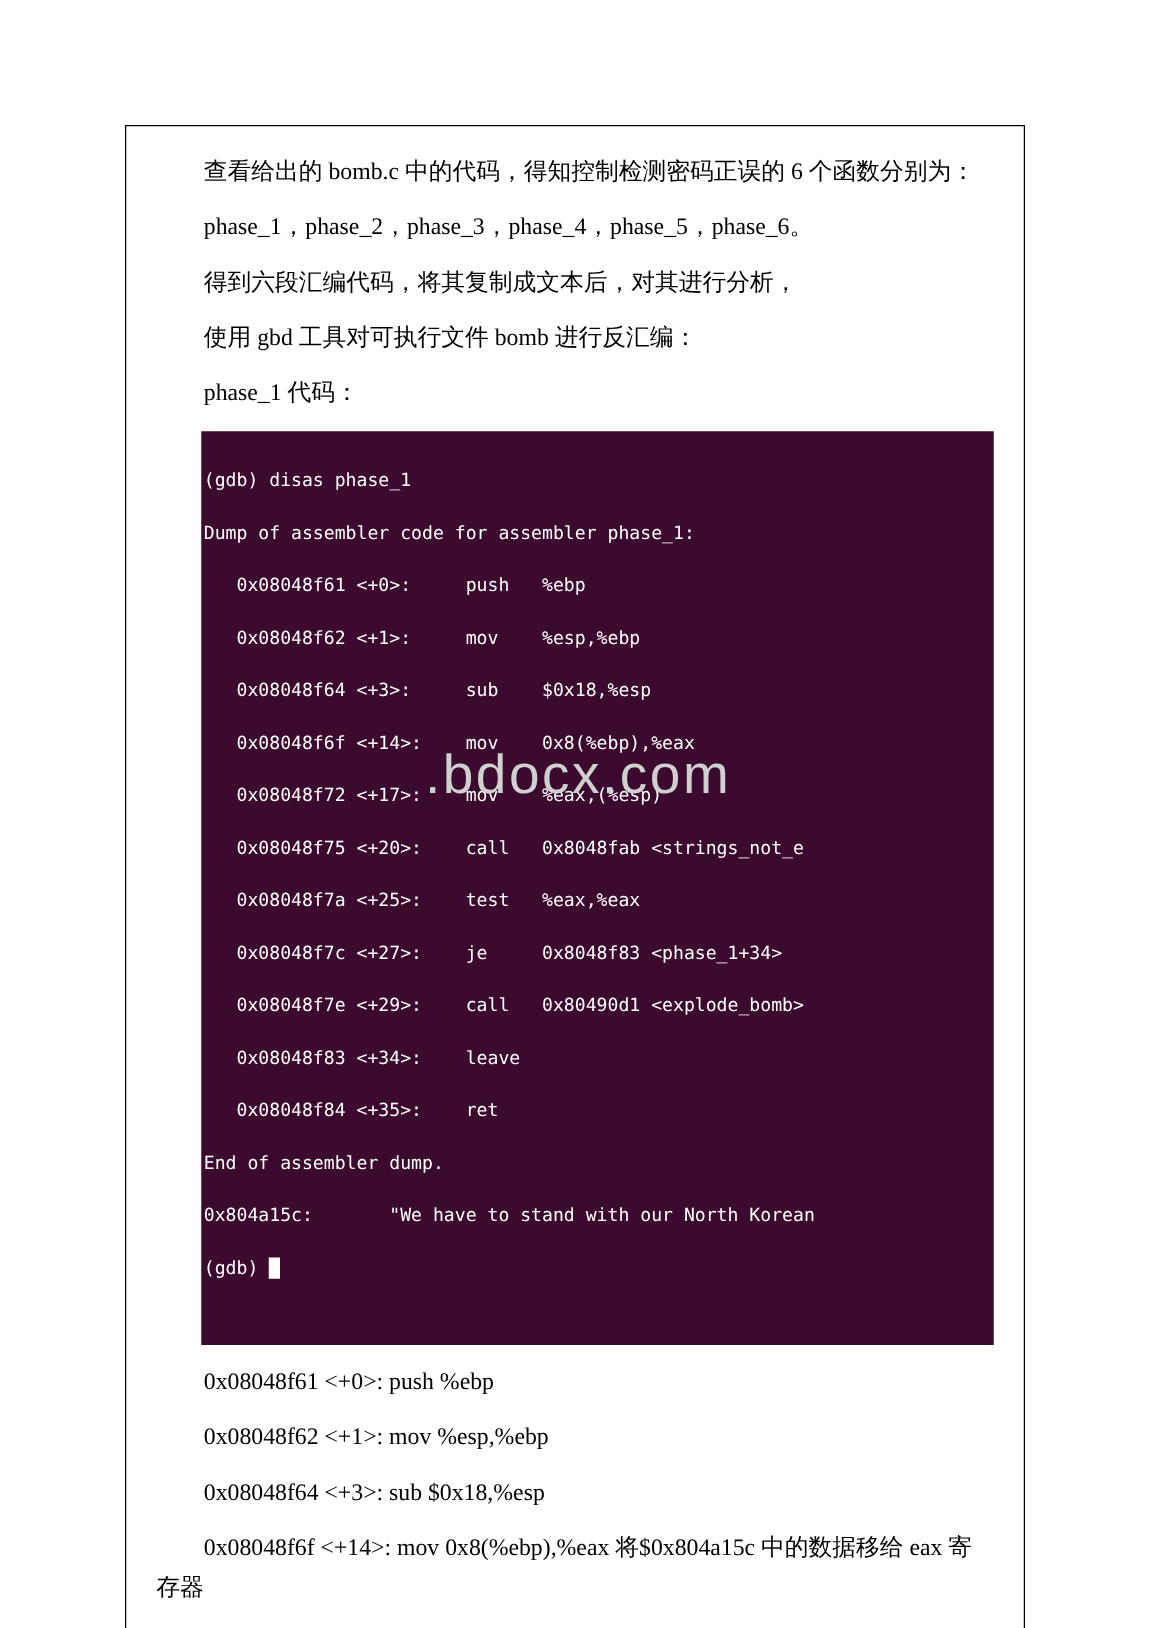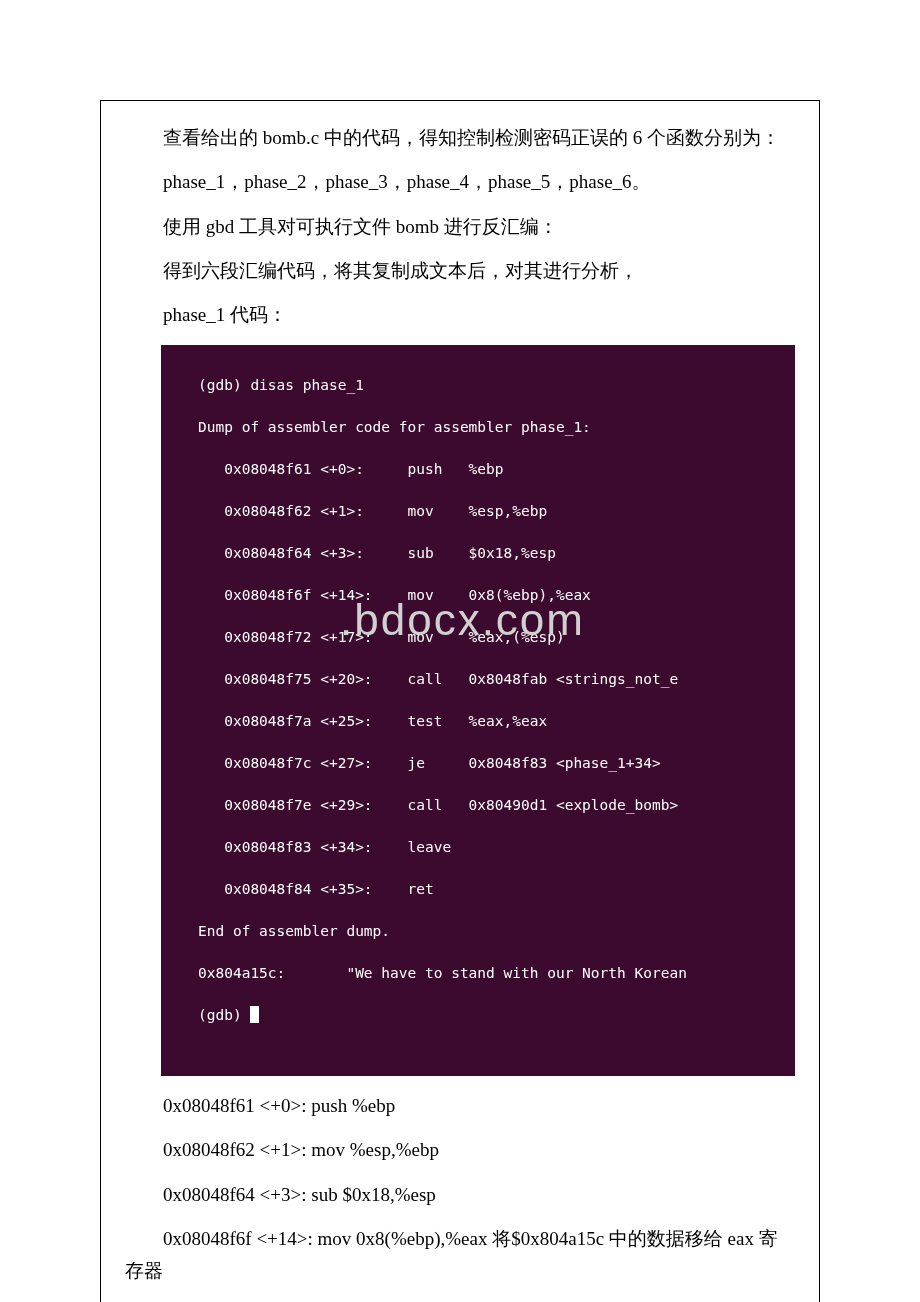--- a/index.html
+++ b/index.html
@@ -37,21 +37,20 @@
       font-family: "DejaVu Sans Mono", "Consolas", monospace;
       font-size: 14.5px;
       line-height: 1.45;
       margin: 8px 24px 8px 60px;
       padding: 8px 0 8px 0;
       white-space: pre;
       overflow: hidden;
     }
     .terminal-line {
       padding-left: 2px;
-      margin-left: 35px;
     }
     .watermark {
       position: absolute;
       top: 595px;
       left: 340px;
       font-size: 44px;
       font-weight: 300;
       color: #d0d0d0;
       font-family: Arial, sans-serif;
       letter-spacing: 2px;
@@ -72,23 +71,23 @@
 <div class="page">
 
   <div class="watermark">.bdocx.com</div>
 
   <div class="document-frame">
 
     <p class="para">查看给出的 bomb.c 中的代码，得知控制检测密码正误的 6 个函数分别为：</p>
 
     <p class="para">phase_1，phase_2，phase_3，phase_4，phase_5，phase_6。</p>
 
+    <p class="para">得到六段汇编代码，将其复制成文本后，对其进行分析，</p>
+
     <p class="para">使用 gbd 工具对可执行文件 bomb 进行反汇编：</p>
-
-    <p class="para">得到六段汇编代码，将其复制成文本后，对其进行分析，</p>
 
     <p class="para">phase_1 代码：</p>
 
     <div class="terminal">
 <div class="terminal-line">(gdb) disas phase_1</div>
 <div class="terminal-line">Dump of assembler code for assembler phase_1:</div>
 <div class="terminal-line">   0x08048f61 &lt;+0&gt;:     push   %ebp</div>
 <div class="terminal-line">   0x08048f62 &lt;+1&gt;:     mov    %esp,%ebp</div>
 <div class="terminal-line">   0x08048f64 &lt;+3&gt;:     sub    $0x18,%esp</div>
 <div class="terminal-line">   0x08048f6f &lt;+14&gt;:    mov    0x8(%ebp),%eax</div>

